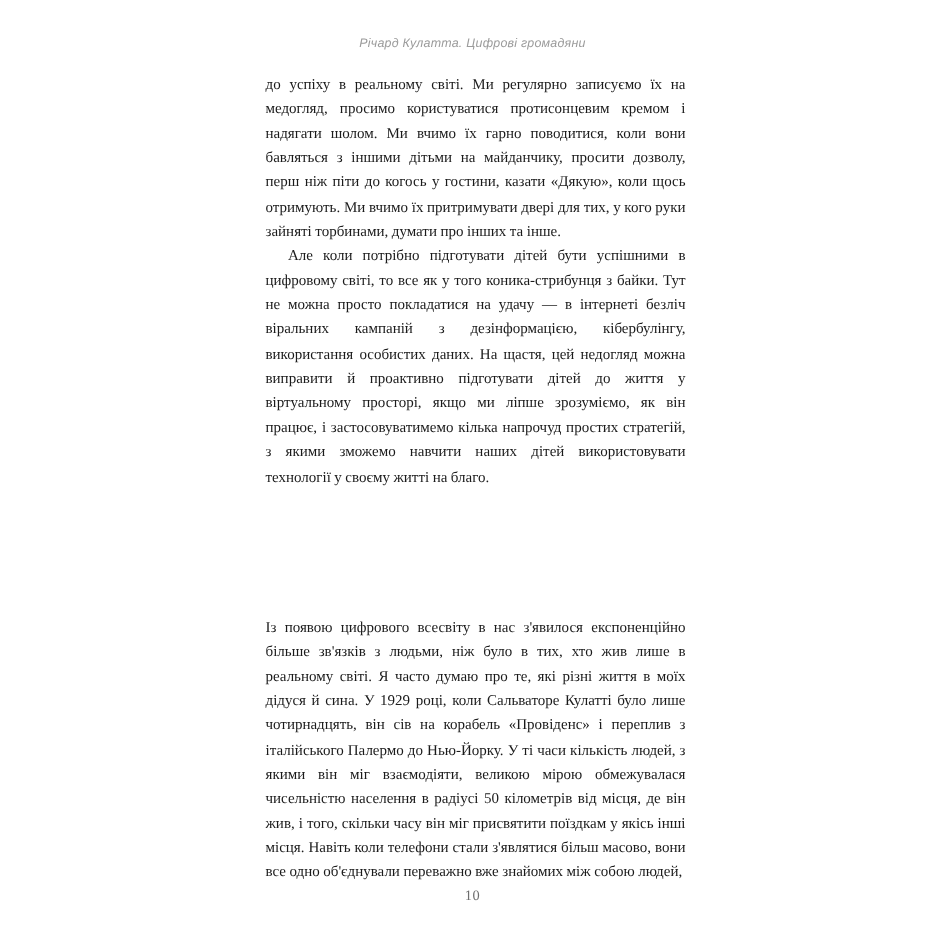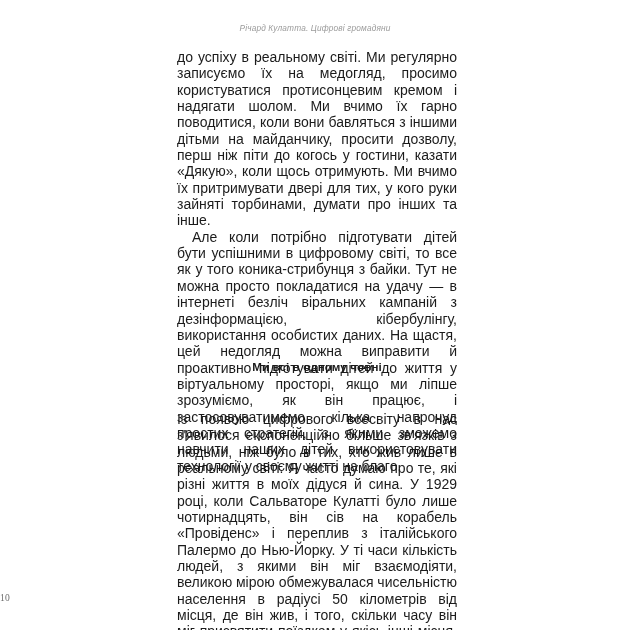--- a/index.html
+++ b/index.html
@@ -42,22 +42,22 @@
   
   .text-column {
     position: absolute;
     left: 177px;
     top: 49px;
     width: 280px;
   }
 
   p.body-par {
     margin: 0;
-    font-family: Liberation Sans, sans-serif;
-    font-size: 14px;
+    font-family: Liberation Serif, serif;
+    font-size: 10px;
     line-height: 16.35px;
     color: #1b1b1b;
     text-align: justify;
     text-justify: inter-word;
     hyphens: manual;
     word-spacing: -0.15px;
   }
   p.body-par.indented {
     text-indent: 15px;
   }
@@ -84,40 +84,39 @@
     top: 411px;
     width: 280px;
   }
 
   
   .folio {
     position: absolute;
     bottom: 27px;
     left: 0;
     width: 630px;
-    text-align: left;
+    text-align: center;
     font-family: Liberation Serif, serif;
     font-size: 9.6px;
     color: #6d6d6d;
     letter-spacing: 0.3px;
   }
 </style>
 </head>
 <body>
 
 <div class="page">
 
   <div class="running-head">Річард Кулатта. Цифрові громадяни</div>
 
   <div class="text-column">
     <p class="body-par">до успіху в реальному світі. Ми регулярно записуємо їх на медогляд, просимо користуватися протисонцевим кремом і надягати шолом. Ми вчимо їх гарно поводитися, коли вони бавляться з іншими дітьми на майданчику, просити дозволу, перш ніж піти до когось у гостини, казати «Дякую», коли щось отримують. Ми вчимо їх притримувати двері для тих, у кого руки зайняті торбинами, думати про інших та інше.</p>
     <p class="body-par indented">Але коли потрібно підготувати дітей бути успішними в цифровому світі, то все як у того коника-стрибунця з байки. Тут не можна просто покладатися на удачу — в інтернеті безліч віральних кампаній з дезінформацією, кібербулінгу, використання особистих даних. На щастя, цей недогляд можна виправити й проактивно підготувати дітей до життя у віртуальному просторі, якщо ми ліпше зрозуміємо, як він працює, і застосовуватимемо кілька напрочуд простих стратегій, з якими зможемо навчити наших дітей використовувати технології у своєму житті на благо.</p>
   </div>
 
-  <div class="section-heading">Ми всі в одному човні</div>
 
   <div class="text-column-2">
     <p class="body-par">Із появою цифрового всесвіту в нас з'явилося експоненційно більше зв'язків з людьми, ніж було в тих, хто жив лише в реальному світі. Я часто думаю про те, які різні життя в моїх дідуся й сина. У 1929 році, коли Сальваторе Кулатті було лише чотирнадцять, він сів на корабель «Провіденс» і переплив з італійського Палермо до Нью-Йорку. У ті часи кількість людей, з якими він міг взаємодіяти, великою мірою обмежувалася чисельністю населення в радіусі 50 кілометрів від місця, де він жив, і того, скільки часу він міг присвятити поїздкам у якісь інші місця. Навіть коли телефони стали з'являтися більш масово, вони все одно об'єднували переважно вже знайомих між собою людей,</p>
   </div>
 
   <div class="folio">10</div>
 
 </div>
 
 </body></html>

